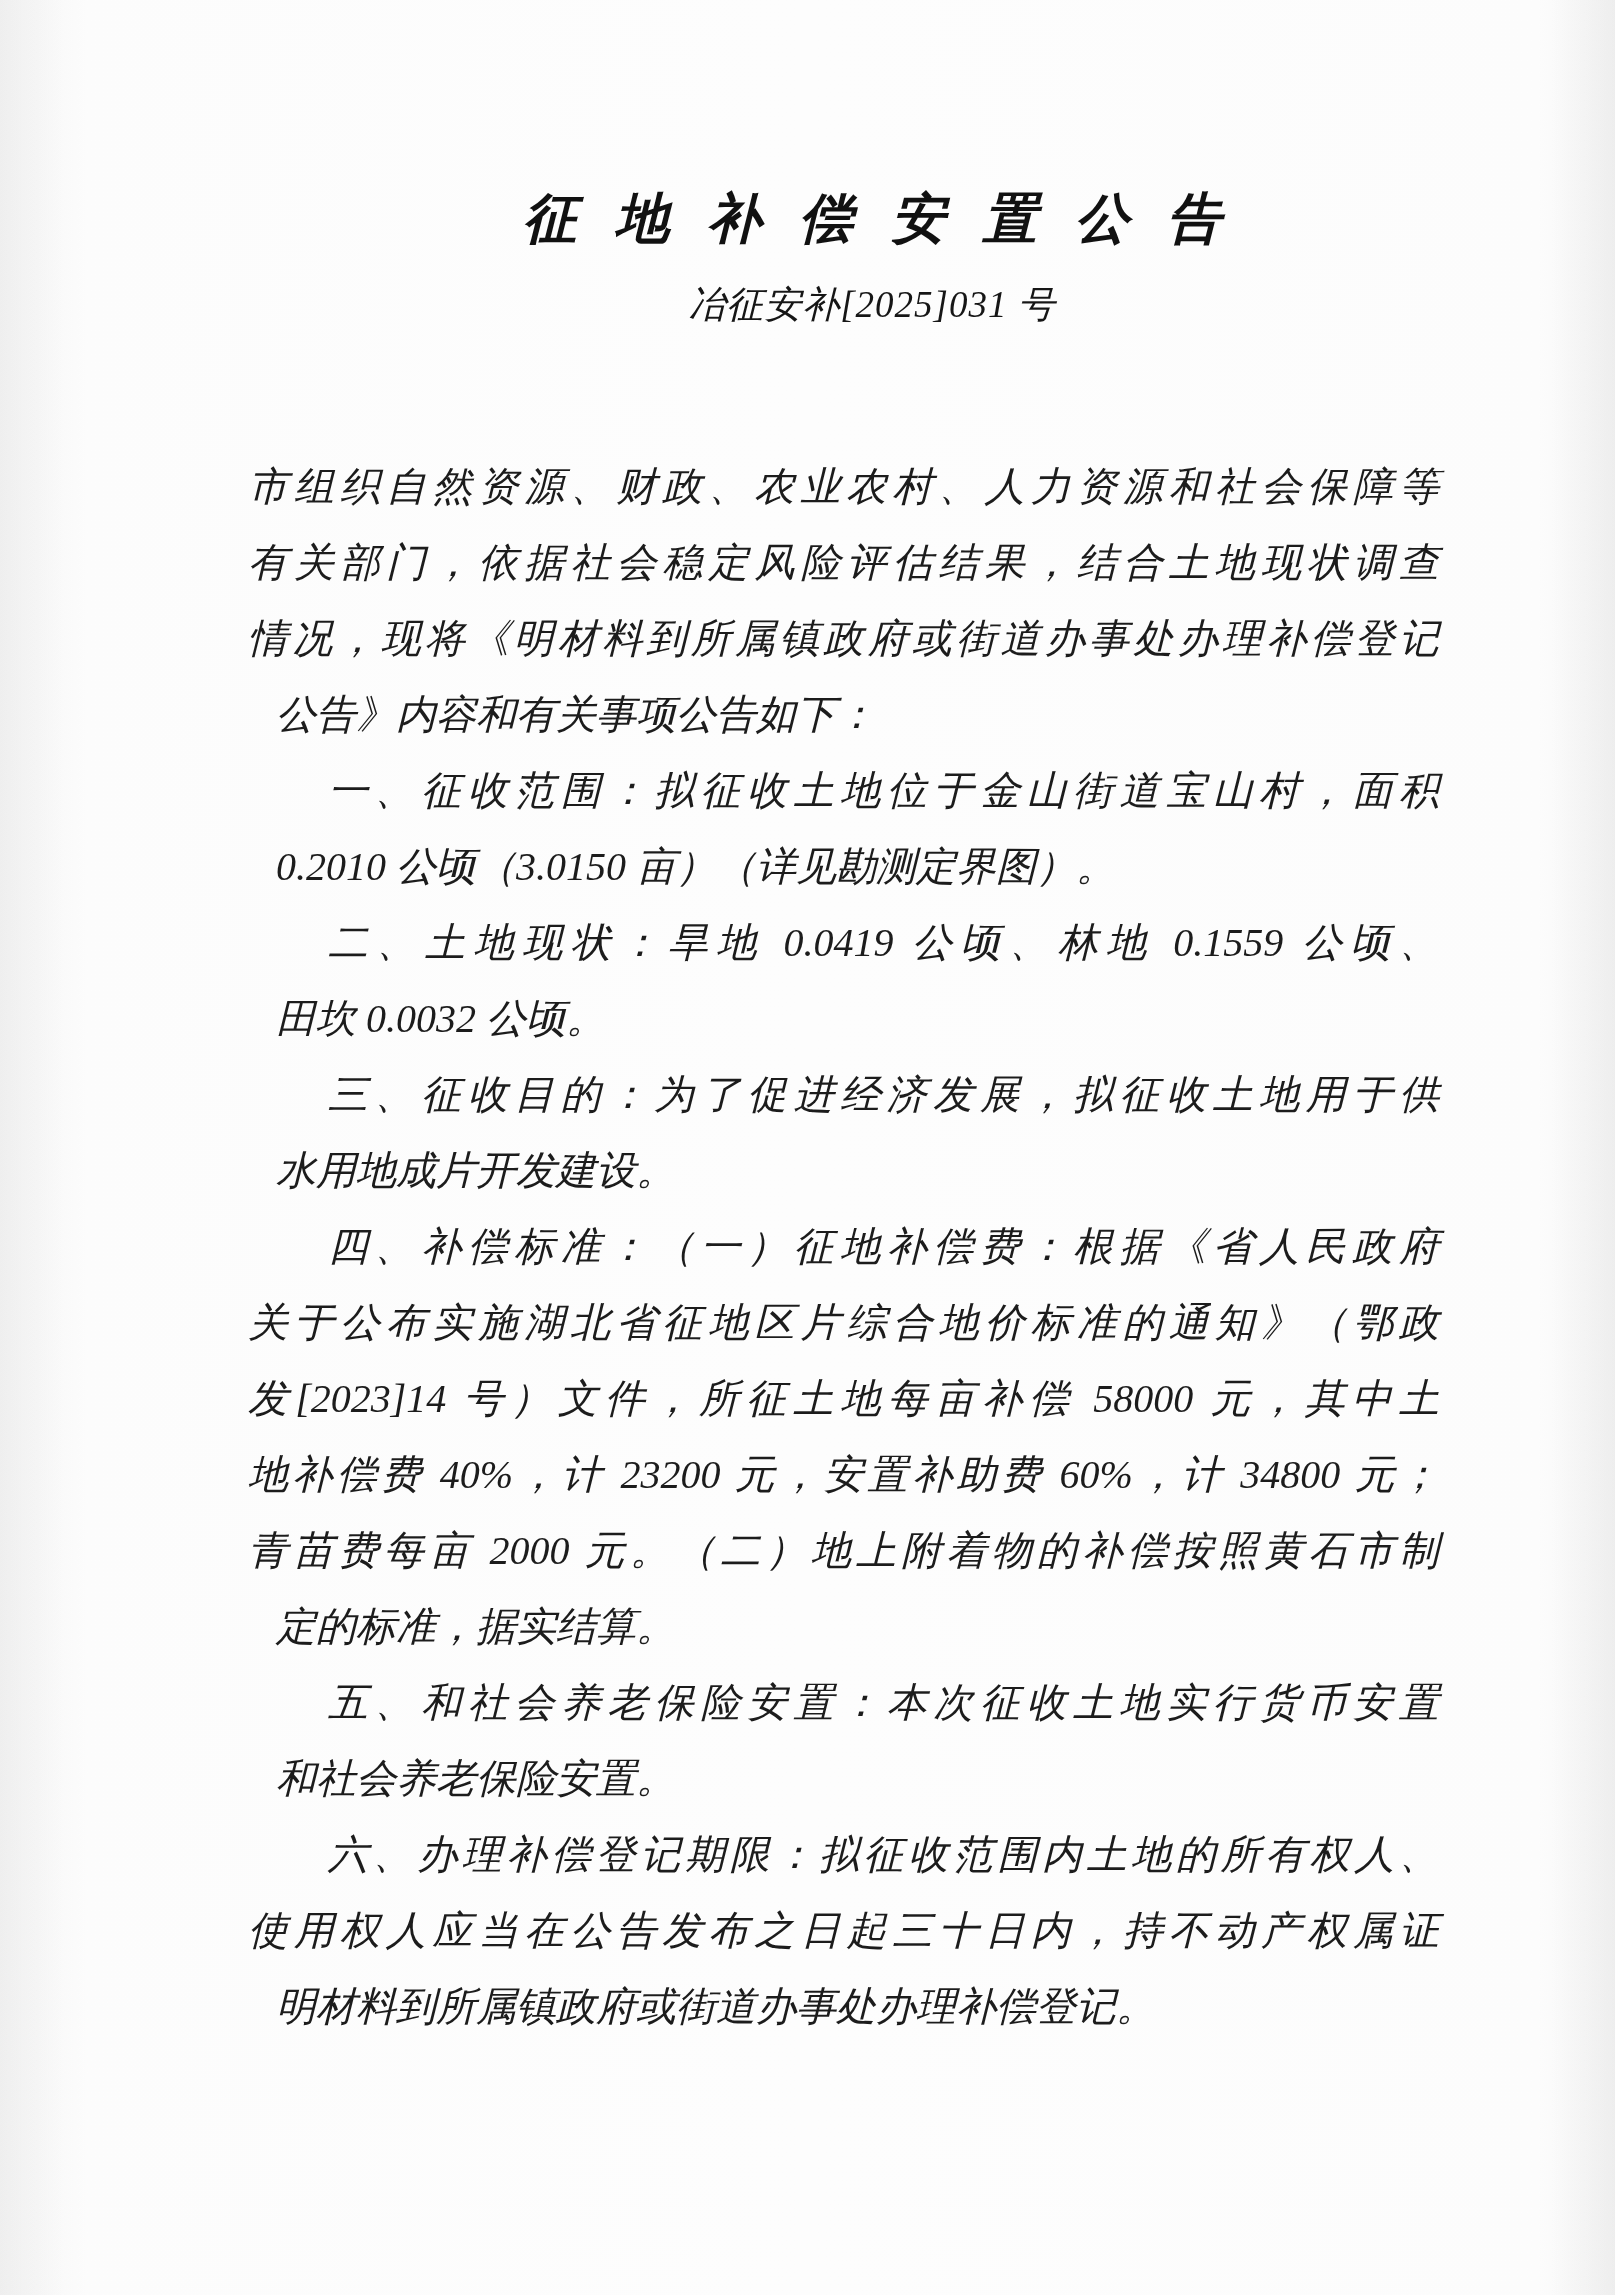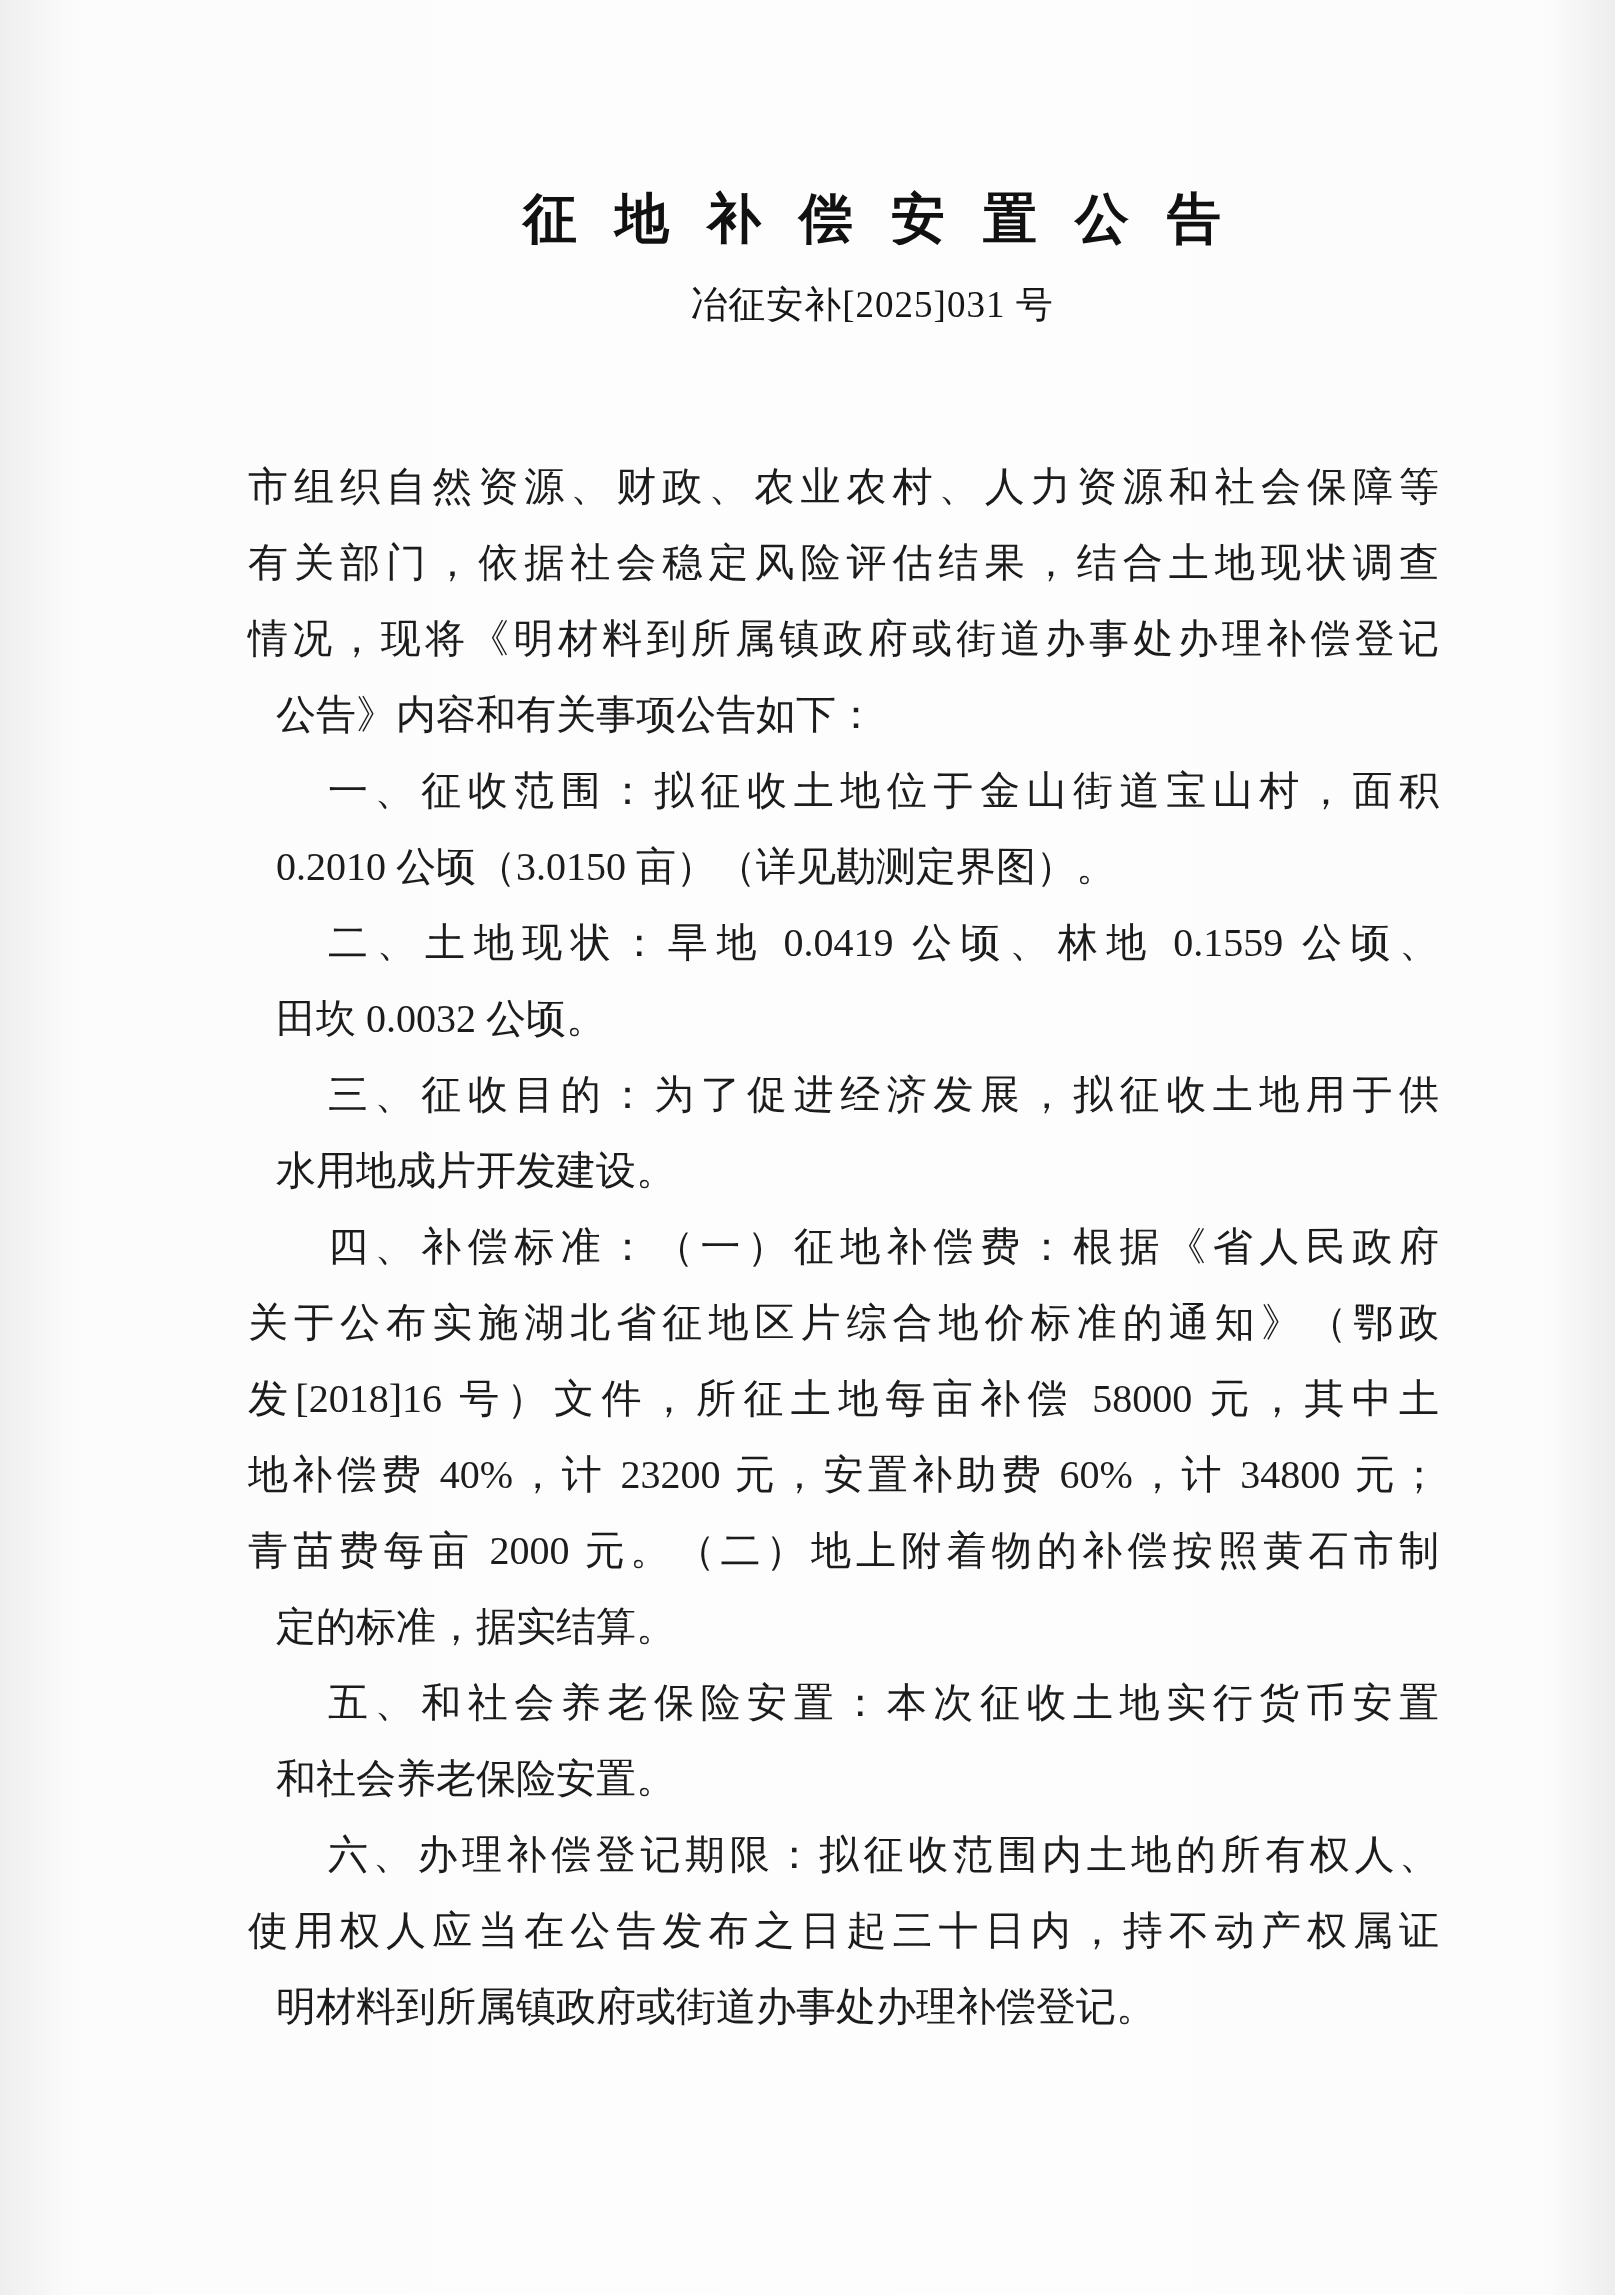--- a/index.html
+++ b/index.html
@@ -11,20 +11,21 @@
     position: relative;
     width: 1616px;
     height: 2295px;
     margin: 0 auto;
     background:
       linear-gradient(90deg, #f5f5f5 0%, #fcfcfc 4%, #fdfdfd 50%, #fcfcfc 96%, #f4f4f4 100%),
       #fdfdfd;
     color: #1c1c1c;
     overflow: hidden;
     font-family: "Liberation Serif", "DejaVu Serif", serif;
+    font-style: italic;
   }
   
   .page::before {
     content: "";
     position: absolute;
     left: 0; top: 0; bottom: 0;
     width: 87px;
     background: linear-gradient(90deg, rgba(180,180,180,0.10), rgba(255,255,255,0));
   }
   .page::after {
@@ -103,21 +104,21 @@
     <div class="line">情况，现将《明材料到所属镇政府或街道办事处办理补偿登记</div>
     <div class="line end">公告》内容和有关事项公告如下：</div>
     <div class="line indent">一、征收范围：拟征收土地位于金山街道宝山村，面积</div>
     <div class="line end">0.2010 公顷（3.0150 亩）（详见勘测定界图）。</div>
     <div class="line indent">二、土地现状：旱地 0.0419 公顷、林地 0.1559 公顷、</div>
     <div class="line end">田坎 0.0032 公顷。</div>
     <div class="line indent">三、征收目的：为了促进经济发展，拟征收土地用于供</div>
     <div class="line end">水用地成片开发建设。</div>
     <div class="line indent">四、补偿标准：（一）征地补偿费：根据《省人民政府</div>
     <div class="line">关于公布实施湖北省征地区片综合地价标准的通知》（鄂政</div>
-    <div class="line">发[2018]16 号）文件，所征土地每亩补偿 58000 元，其中土</div>
+    <div class="line">发[2023]14 号）文件，所征土地每亩补偿 58000 元，其中土</div>
     <div class="line">地补偿费 40%，计 23200 元，安置补助费 60%，计 34800 元；</div>
     <div class="line">青苗费每亩 2000 元。（二）地上附着物的补偿按照黄石市制</div>
     <div class="line end">定的标准，据实结算。</div>
     <div class="line indent">五、和社会养老保险安置：本次征收土地实行货币安置</div>
     <div class="line end">和社会养老保险安置。</div>
     <div class="line indent">六、办理补偿登记期限：拟征收范围内土地的所有权人、</div>
     <div class="line">使用权人应当在公告发布之日起三十日内，持不动产权属证</div>
     <div class="line end">明材料到所属镇政府或街道办事处办理补偿登记。</div>
   </div>
 

